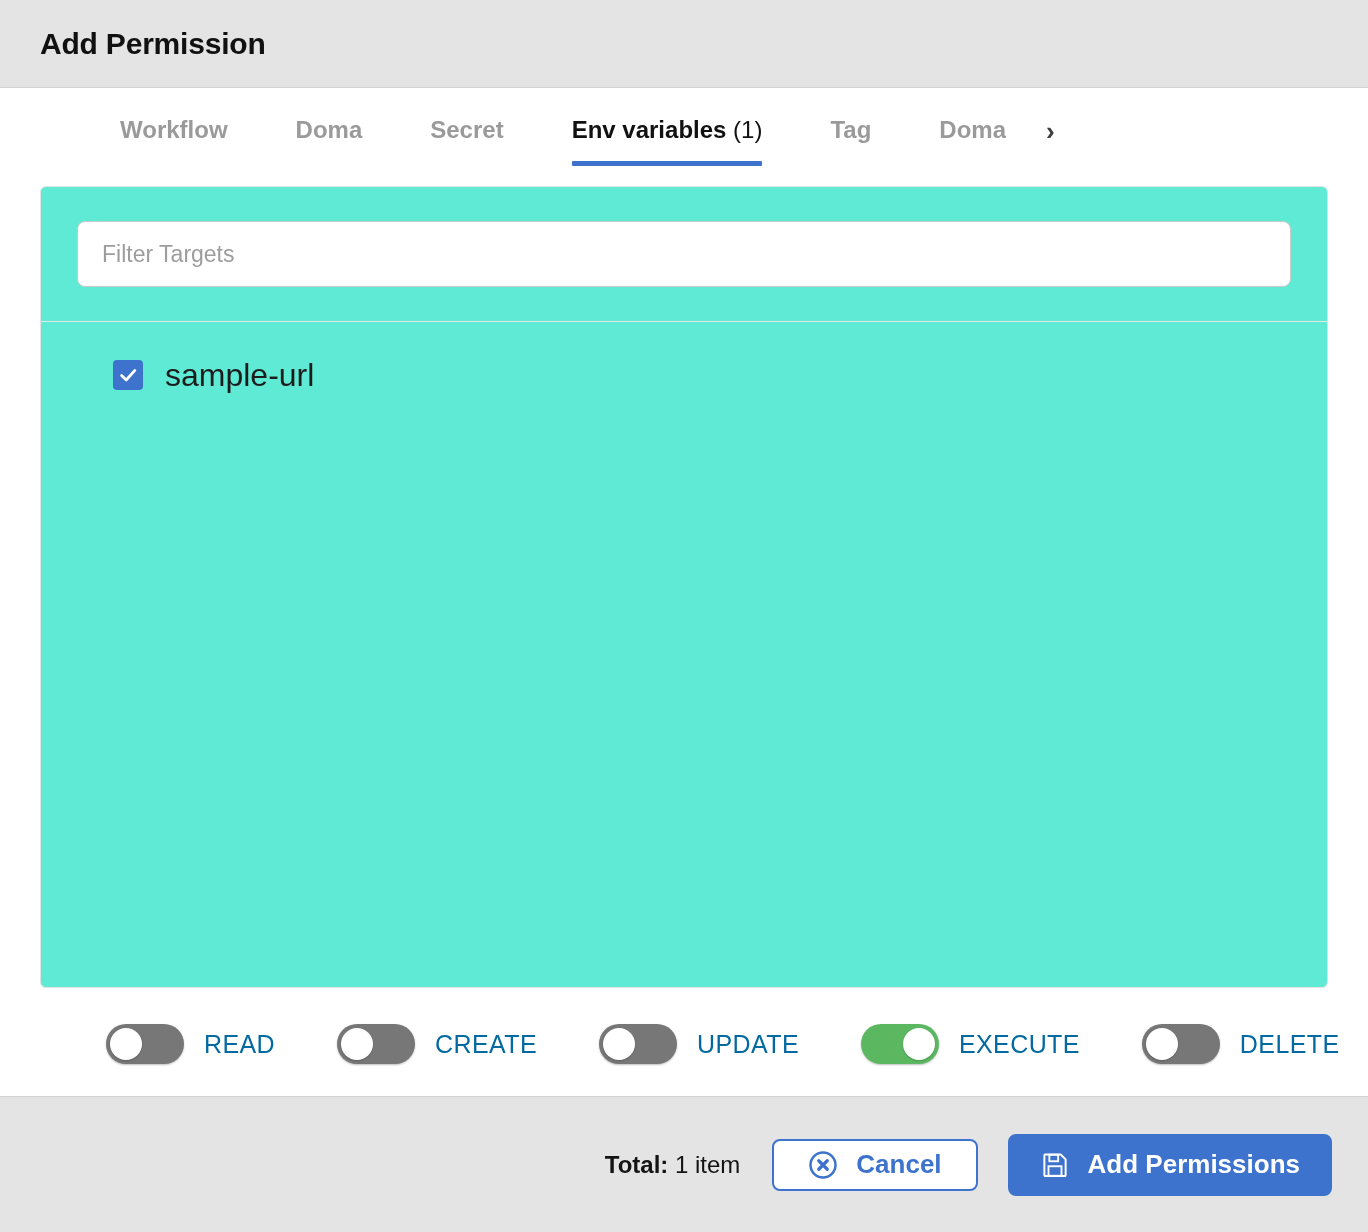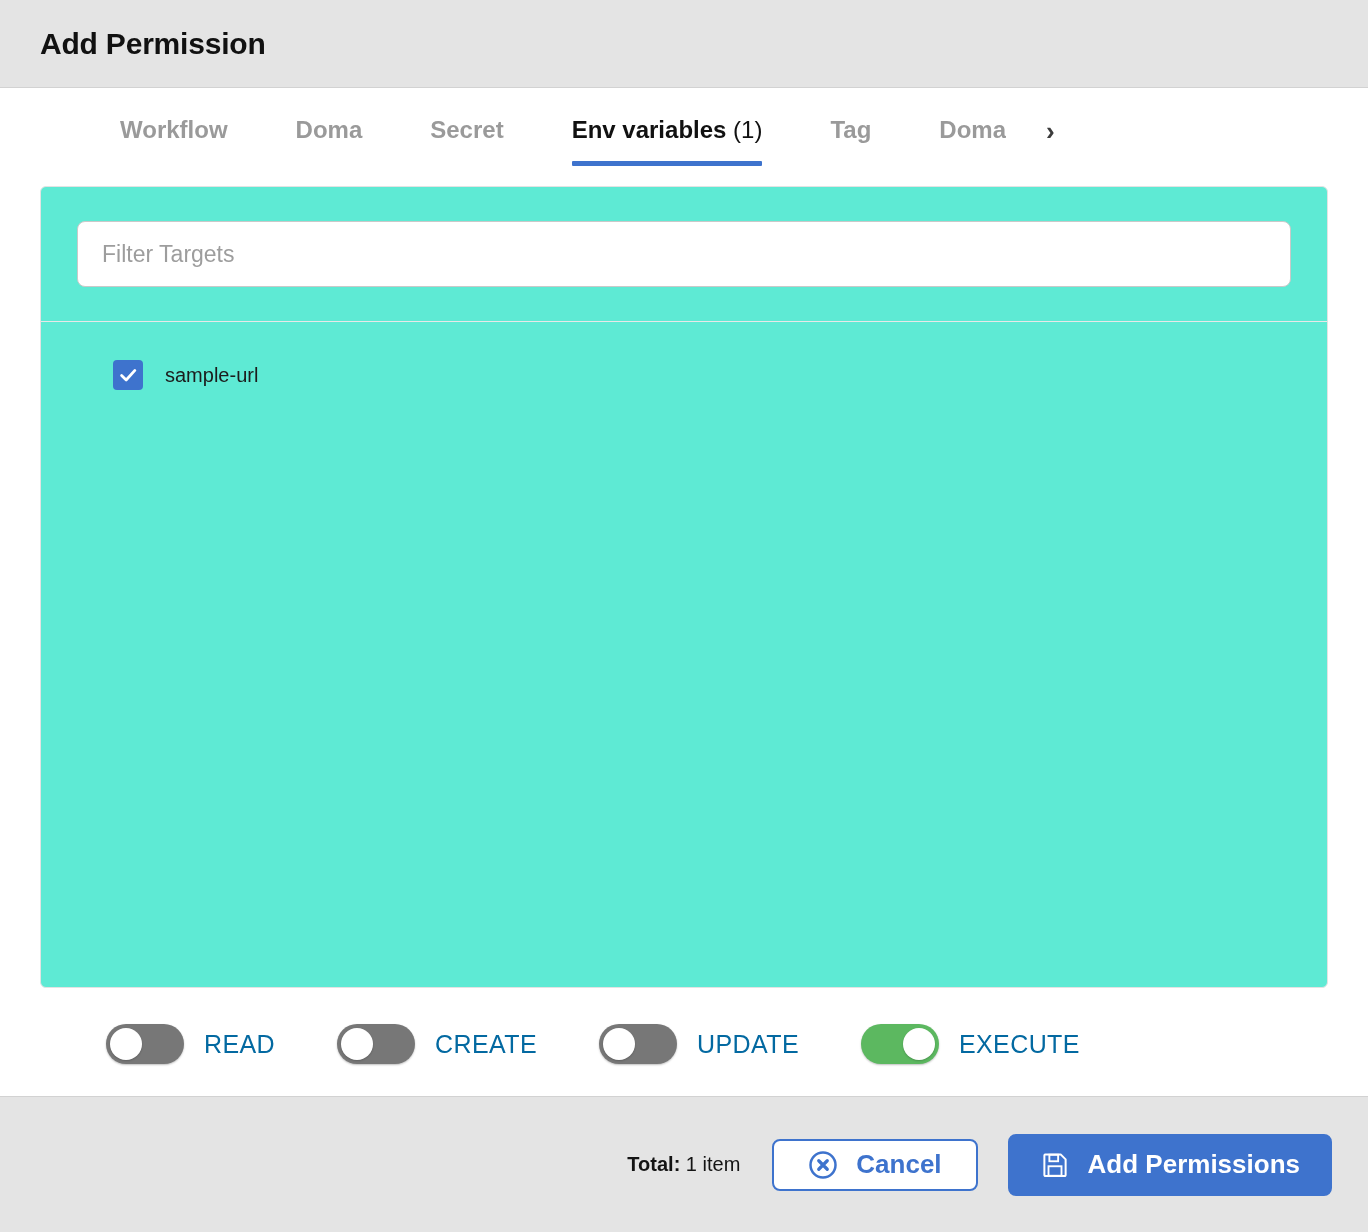--- a/index.html
+++ b/index.html
@@ -151,21 +151,21 @@
     border-radius: 4px;
     background: #3e73cd;
     display: inline-flex;
     align-items: center;
     justify-content: center;
     flex: 0 0 30px;
     cursor: pointer;
   }
   .cbx svg { display: block; }
   .target-label {
-    font-size: 20px;
+    font-size: 32px;
     color: #1c1c1c;
     margin-left: 22px;
   }
 
   
   .toggles-row {
     flex: 0 0 auto;
     display: flex;
     align-items: center;
     padding: 36px 0 32px 66px;
@@ -217,21 +217,21 @@
     height: 136px;
     background: #e4e4e4;
     border-top: 1px solid #d2d2d2;
     display: flex;
     align-items: center;
     justify-content: flex-end;
     padding: 0 36px;
     gap: 30px;
   }
   .total-text {
-    font-size: 20px;
+    font-size: 24px;
     color: #141414;
     margin-right: 2px;
   }
   .total-text .total-key {
     font-weight: bold;
   }
   .btn {
     display: inline-flex;
     align-items: center;
     justify-content: center;
@@ -319,20 +319,26 @@
           <span class="switch">
             <span class="knob"></span>
           </span>
           <span class="toggle-label">UPDATE</span>
         </div>
         <div class="toggle-group">
           <span class="switch on">
             <span class="knob"></span>
           </span>
           <span class="toggle-label">EXECUTE</span>
+        </div>
+        <div class="toggle-group">
+          <span class="switch">
+            <span class="knob"></span>
+          </span>
+          <span class="toggle-label">DELETE</span>
         </div>
       </div>
 
   </div>
 
   <div class="dialog-footer">
     <div class="total-text">
       <span class="total-key">Total:</span><span> 1 item</span>
     </div>
 

